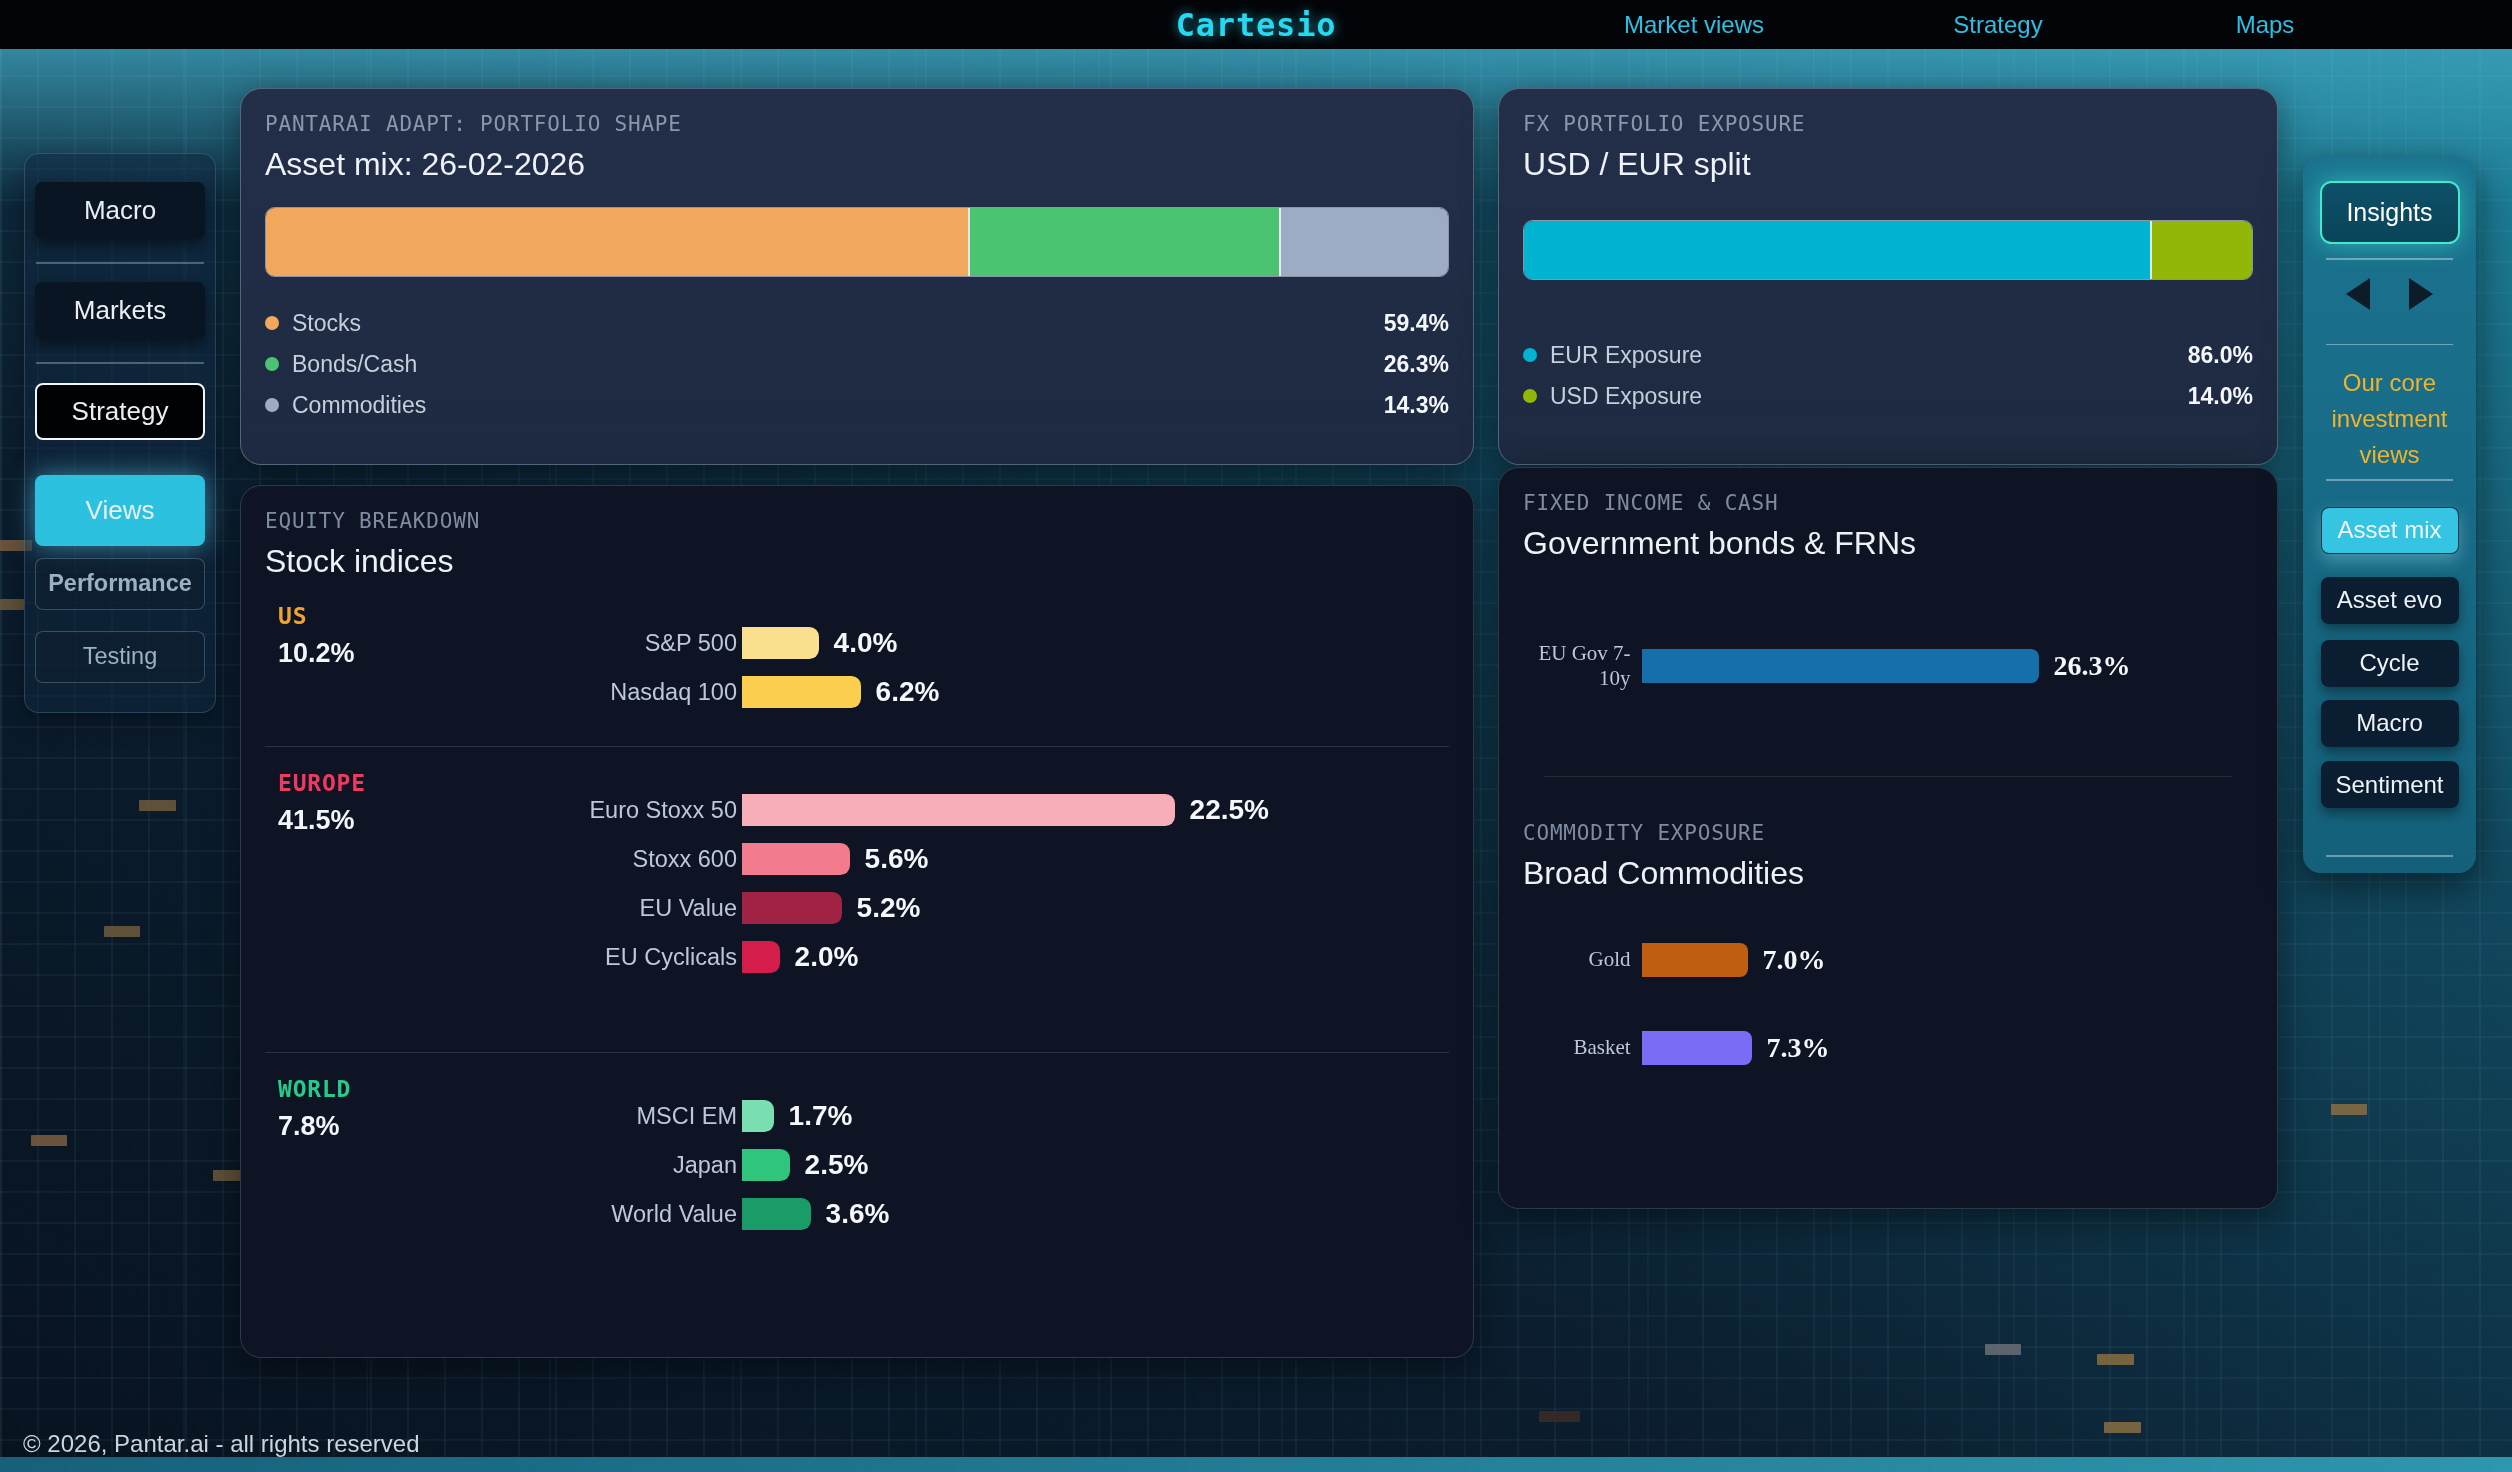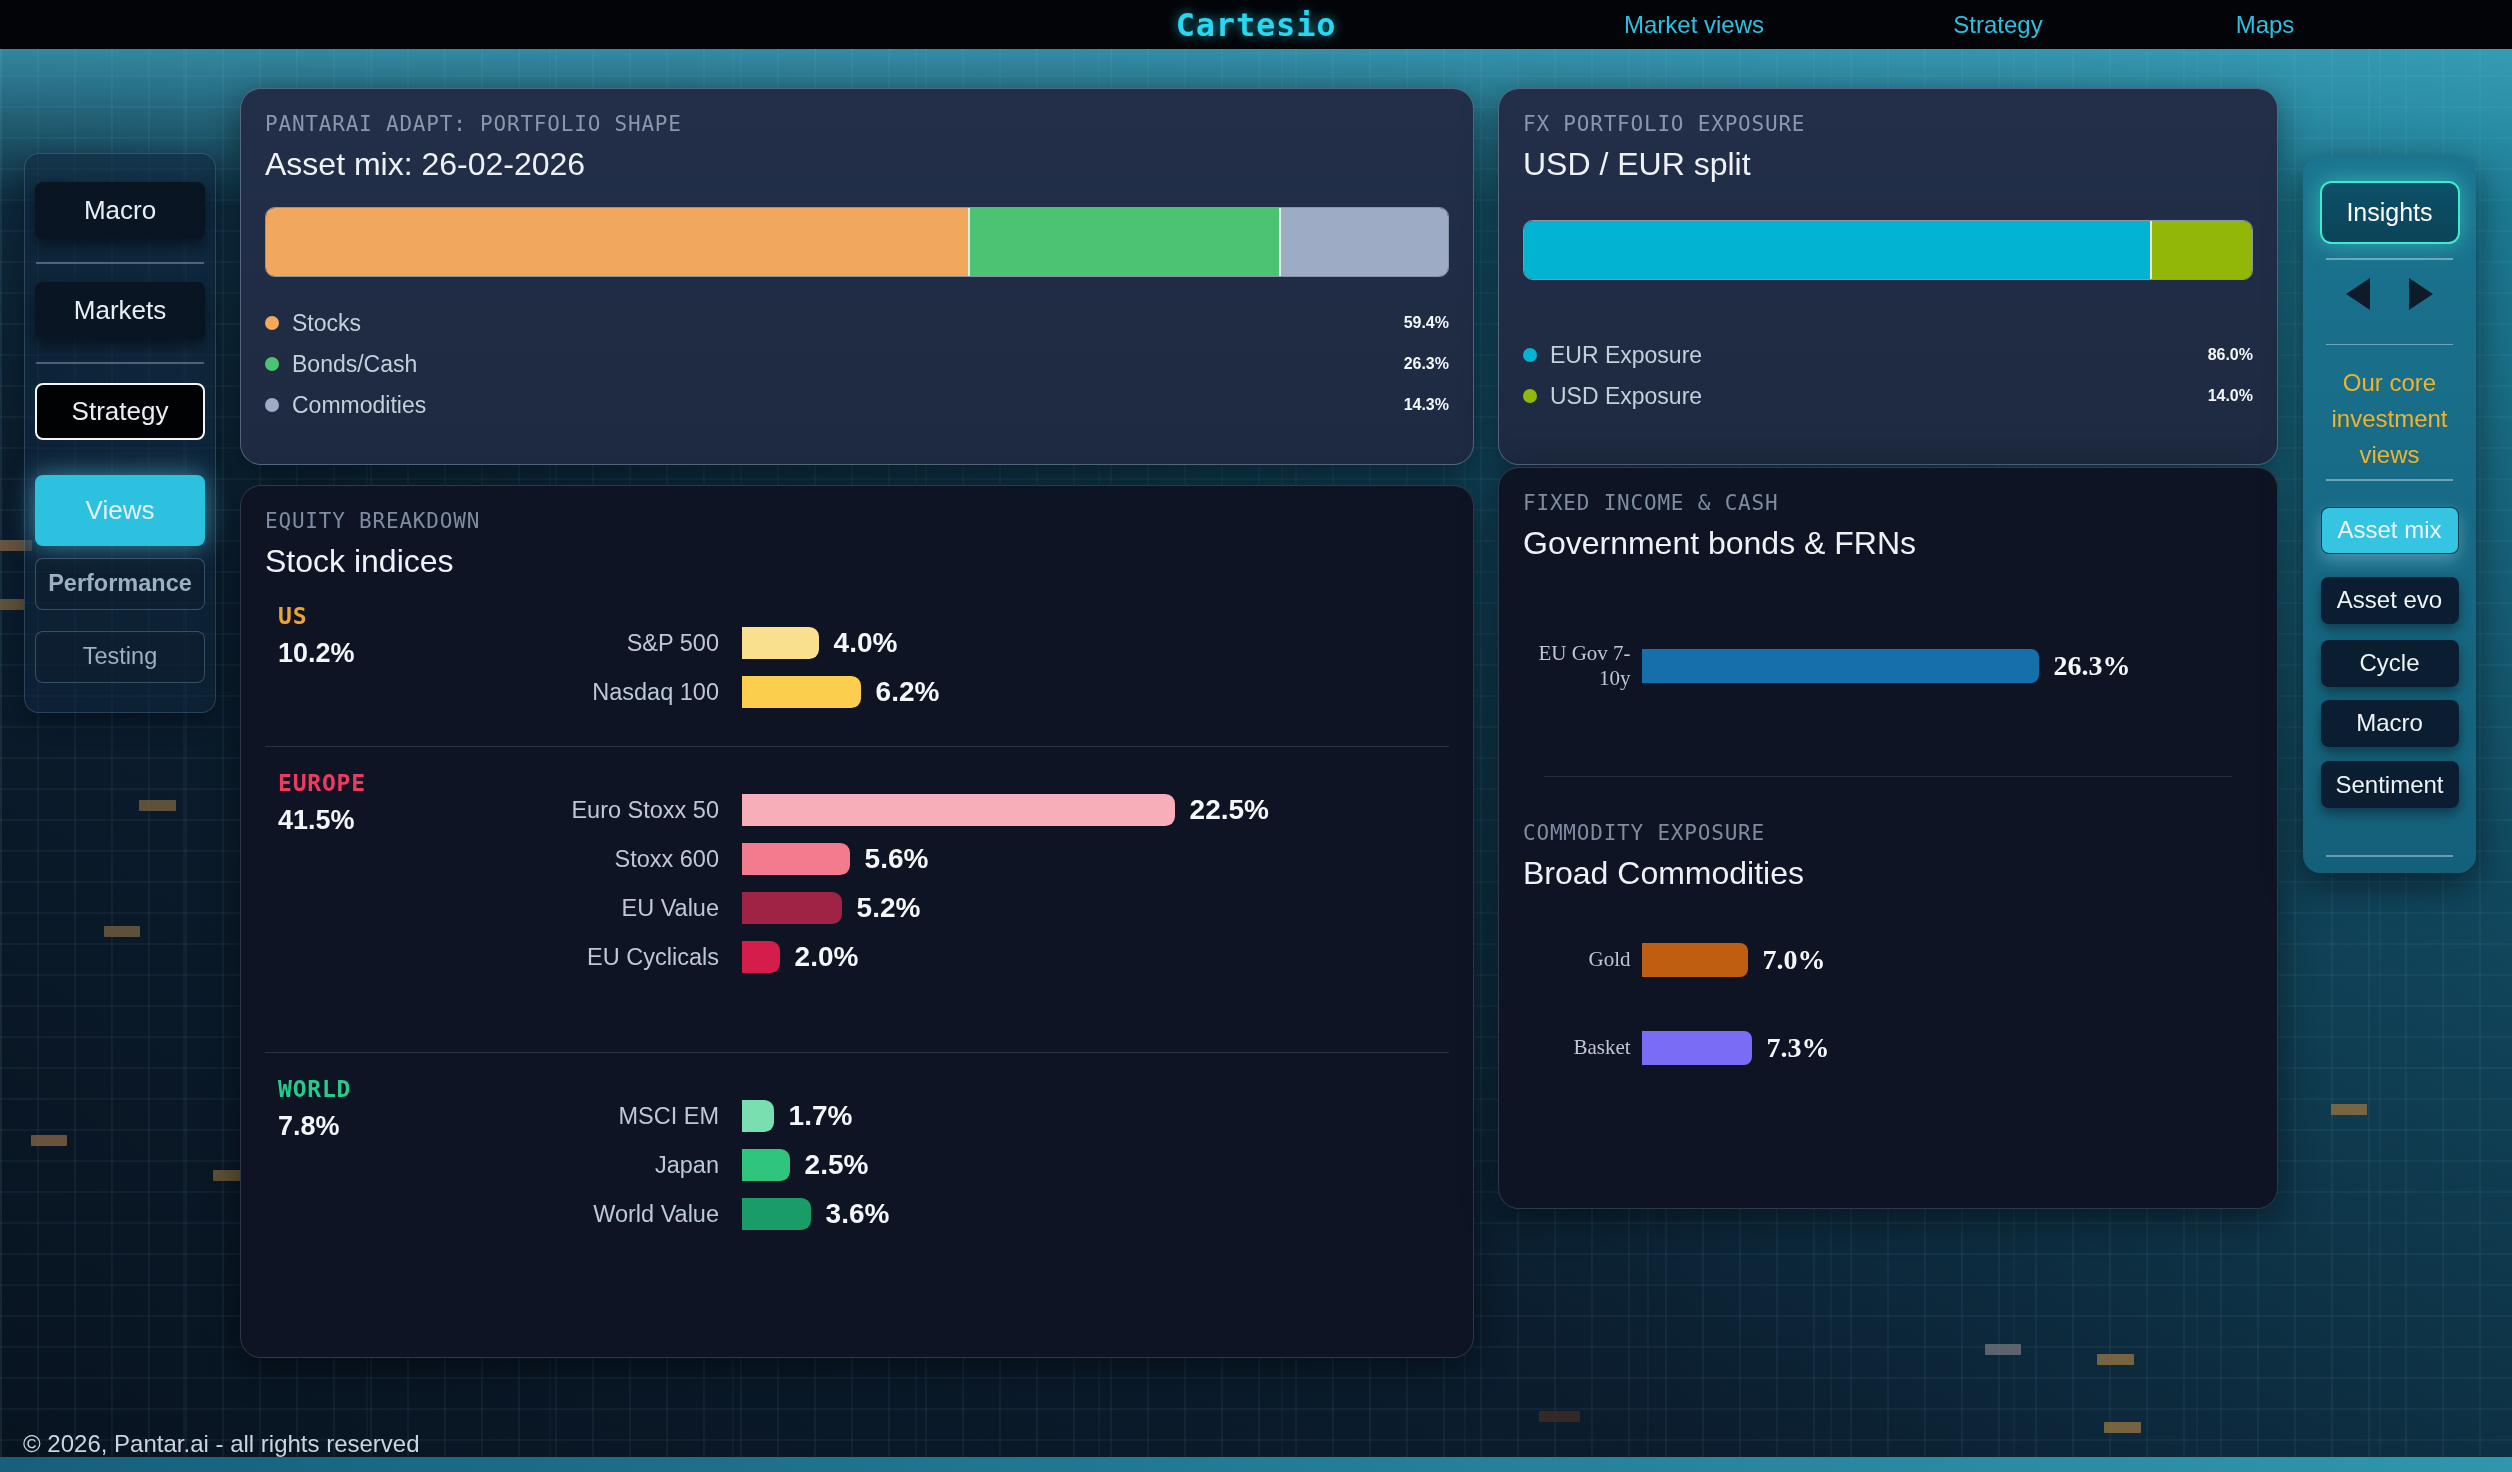--- a/index.html
+++ b/index.html
@@ -45,33 +45,33 @@
   .stack { margin-top:24px; height:70px; display:flex; border-radius:9.7px; overflow:hidden;
     border:1.6px solid rgba(225,235,245,.55); }
   .p-fx .stack { margin-top:37px; height:60px; }
   .seg { height:100%; }
   .seg + .seg { border-left:2.4px solid rgba(240,246,250,.85); }
   .legend { margin-top:26px; }
   .p-fx .legend { margin-top:55px; }
   .lrow { display:flex; align-items:center; height:41px; }
   .ldot { width:14px; height:14px; border-radius:50%; margin-right:13px; flex:none; }
   .llabel { font-size:23px; color:#c5cfdb; }
-  .lval { margin-left:auto; font-size:16px; font-weight:bold; color:#f4f7fa; }
+  .lval { margin-left:auto; font-size:23px; font-weight:bold; color:#f4f7fa; }
   
   .egroups { margin-top:0; }
   .egroup { position:relative; padding:23px 0 29px; }
   .egroup + .egroup { border-top:1.6px solid rgba(255,255,255,.13); }
   .egroups > div:nth-of-type(2) { padding-bottom:70px; }
   .ginfo { position:absolute; left:13px; top:23px; }
   .gname { font-size:23px; font-weight:bold; letter-spacing:0.8px;
     font-family:"DejaVu Sans Mono", monospace; }
   .gtotal { margin-top:9.7px; font-size:27px; font-weight:bold; color:#f2f5f9; }
   .erows { margin-top:16px; }
   .erow { display:flex; align-items:center; height:49px; }
-  .elabel { width:477px; padding-right:23px; text-align:right; font-size:23.5px; color:#bcc8d6; flex:none; }
+  .elabel { width:477px; padding-right:5px; text-align:right; font-size:23.5px; color:#bcc8d6; flex:none; }
   .ebar { height:32px; border-radius:0 9.7px 9.7px 0; flex:none; }
   .eval { margin-left:14.6px; font-size:28px; font-weight:bold; color:#f5f7fa; }
   
   .frows { margin-top:78px; }
   .crows { margin-top:42px; }
   .frow { display:flex; align-items:center; height:52px;font-family:Liberation Serif, serif; }
   .crow + .crow { margin-top:36px; }
   .flabel { width:119px; padding-right:11.4px; text-align:right; font-size:21px; color:#bcc8d6; flex:none; }
   .fbar { height:34px; border-radius:0 8px 8px 0; flex:none; }
   .fval { margin-left:14.6px; font-size:28px; font-weight:bold; color:#f5f7fa; }

